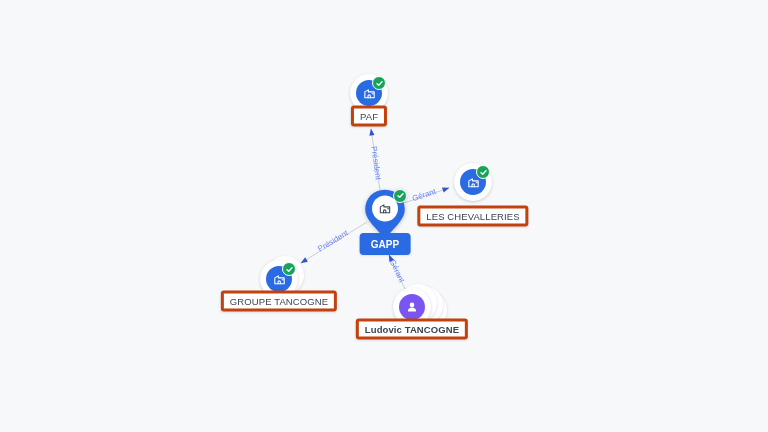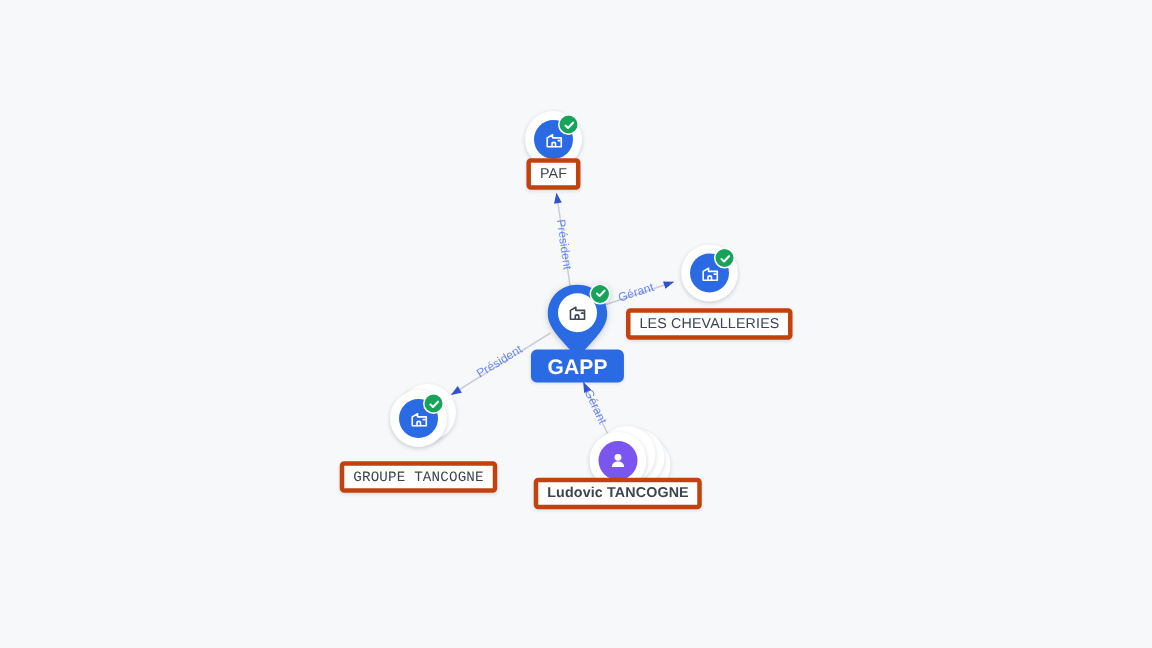--- a/index.html
+++ b/index.html
@@ -41,21 +41,21 @@
   .node-label{
     position:absolute;z-index:3;transform:translate(-50%,-50%);
     background:#ffffff;color:#3d4350;
     font-size:9.5px;line-height:11px;letter-spacing:.1px;
     padding:2px 6px;border-radius:3px;border:3px solid #c2410c;
     box-shadow:0 1px 2px rgba(40,50,80,.10);
     white-space:nowrap;cursor:pointer;
   }
   .node-label.primary{
     background:#2a6ae3;color:#ffffff;border-color:#2a6ae3;
-    font-size:14px;font-weight:bold;padding:2.5px 8px;border-radius:4px;
+    font-size:10px;font-weight:bold;padding:2.5px 8px;border-radius:4px;
   }
 </style>
 </head>
 <body>
 
 <div id="canvas">
   <svg id="edge-layer" width="768" height="432">
       <line x1="381" y1="197" x2="371" y2="129" class="edge-line"></line>
       <polygon points="-6.5,-2.6 -6.5,2.6 0.5,0" class="edge-arrow" transform="translate(371 129) rotate(-98.4)"></polygon>
       <text class="edge-label" text-anchor="middle" dominant-baseline="central" transform="translate(376 163) rotate(82)">Président</text>
@@ -120,21 +120,21 @@
               </g>
             </svg>
           </div>
         </div>
         <div class="badge badge-company">
           <svg width="9" height="9" viewBox="0 0 10 10">
             <path d="M2.2 5.2 L4.1 7 L7.8 3.1" fill="none" stroke="#ffffff" stroke-width="1.5" stroke-linecap="round" stroke-linejoin="round"></path>
           </svg>
         </div>
       </div>
-      <div class="node-label" style="left: 279px; top: 318px; font-family: Liberation Mono, monospace;">GROUPE TANCOGNE</div>
+      <div class="node-label" style="left: 279px; top: 301px;">GROUPE TANCOGNE</div>
       <div class="node" style="left: 393px; top: 288px;">
         <div class="stack-circle" style="left: 16px; top: 3px;"></div>
         <div class="stack-circle" style="left: 12px; top: -2px;"></div>
         <div class="stack-circle" style="left: 6px; top: -4px;"></div>
         <div class="circle-outer">
           <div class="bubble" style="background: rgb(122, 85, 240);">
             <svg width="16" height="16" viewBox="0 0 16 16">
               <circle cx="8" cy="5.9" r="2.3" fill="#ffffff"></circle>
               <path d="M3.9 12.4 C3.9 9.8 5.7 8.6 8 8.6 C10.3 8.6 12.1 9.8 12.1 12.4 Z" fill="#ffffff"></path>
             </svg>

